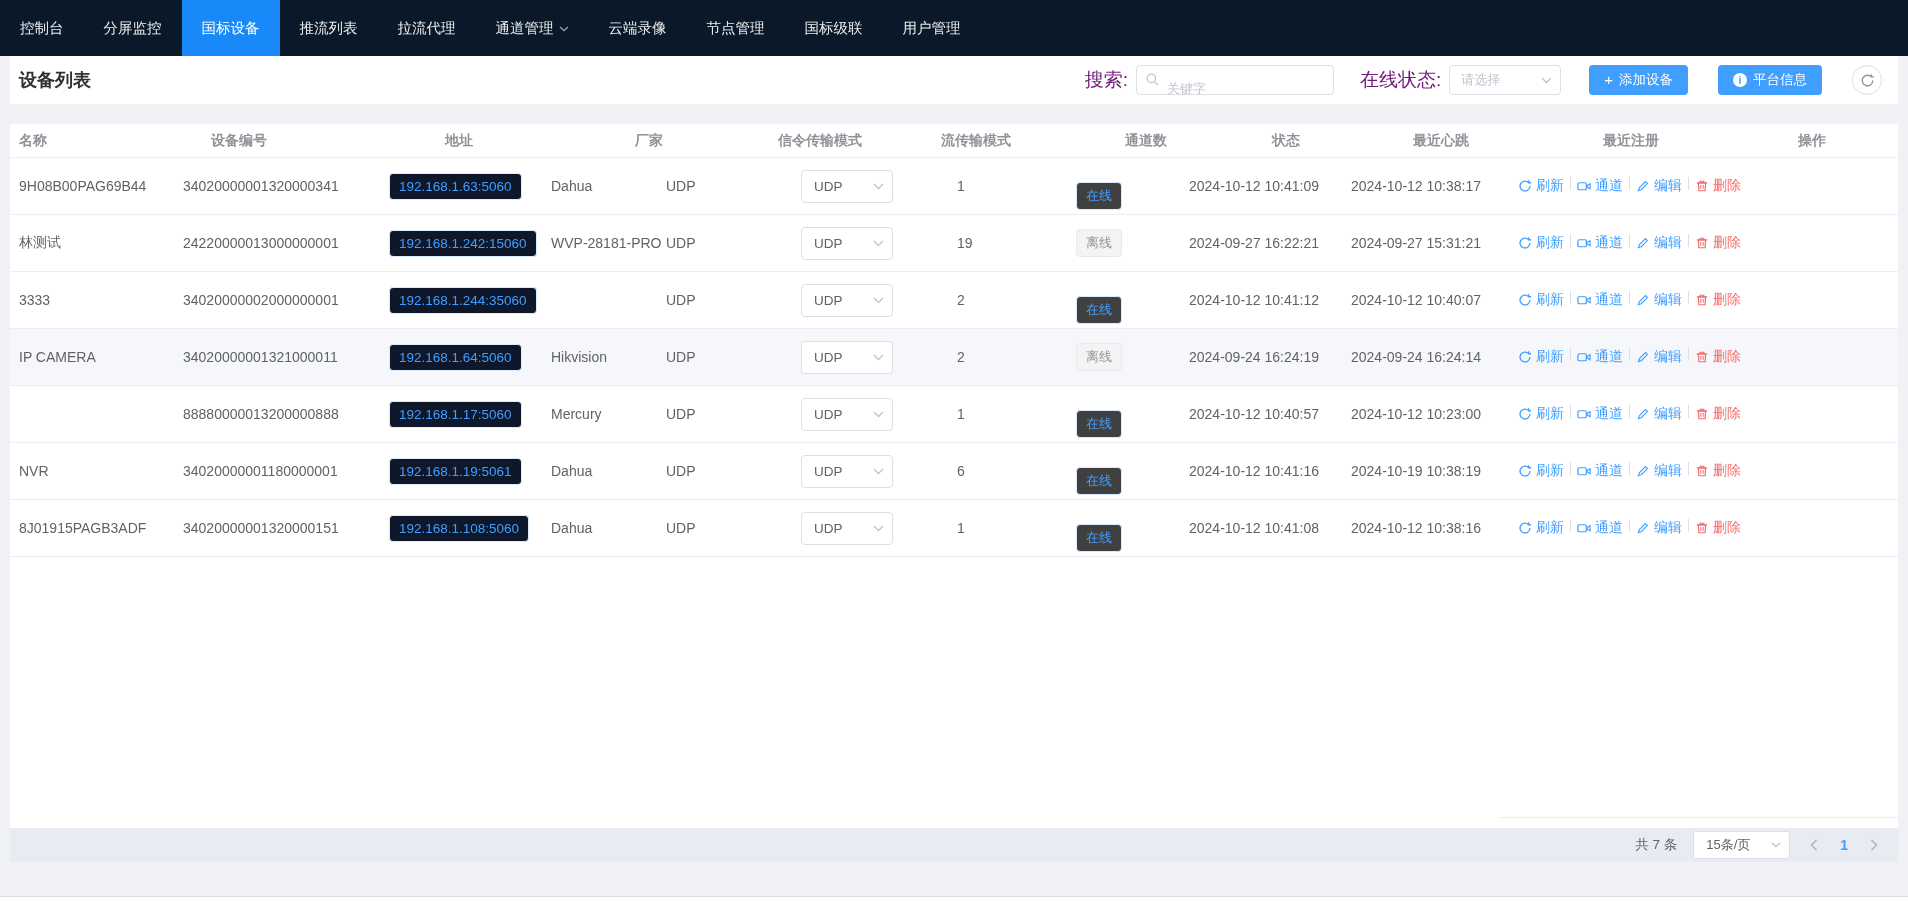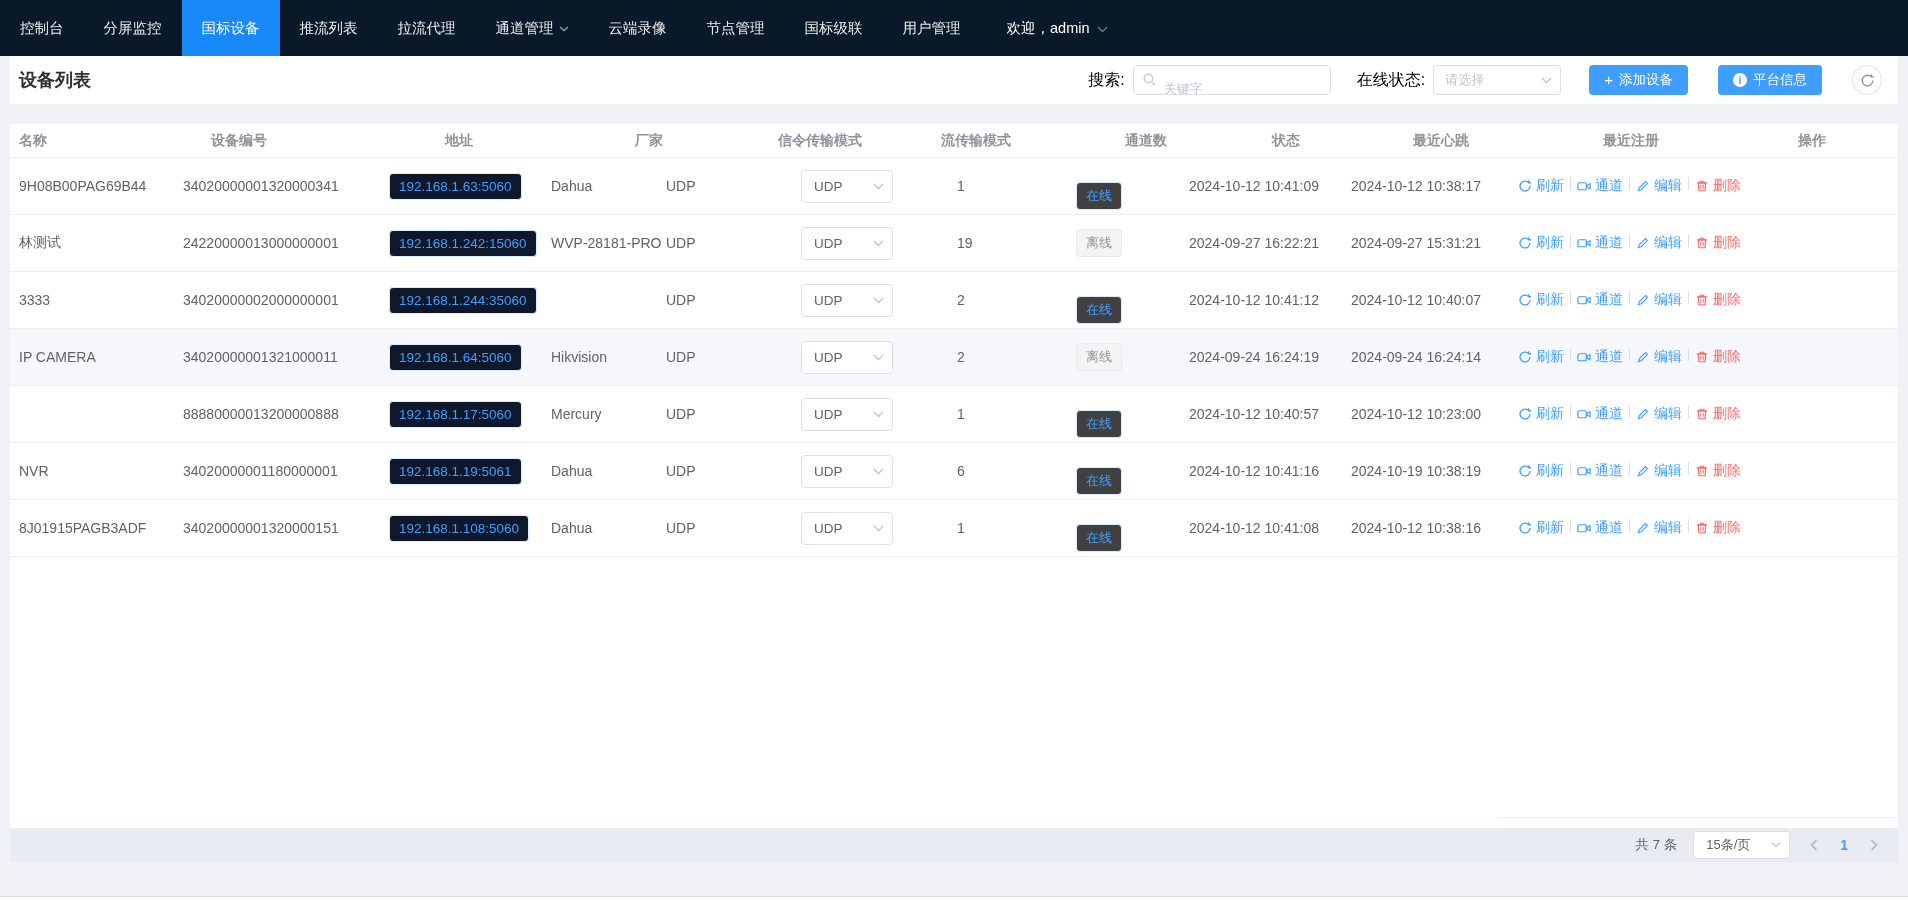--- a/index.html
+++ b/index.html
@@ -1,48 +1,48 @@
 <!DOCTYPE html>
 <html><head>
 <meta charset="utf-8">
 <style>
   * { margin:0; padding:0; box-sizing:border-box; }
   html,body { width:1908px; height:901px; overflow:hidden; background:#fff;
     font-family:"Liberation Sans","DejaVu Sans",sans-serif; }
 
   
   .navbar { height:56px; background:#0a1929; display:flex; align-items:stretch;
-    }
+    justify-content:space-between; }
   .nav-items { display:flex; align-items:stretch; }
   .nav-item { display:flex; align-items:center; gap:5px; padding:0 20px;
     color:rgba(255,255,255,.92); font-size:14.5px; cursor:pointer; white-space:nowrap; }
   .nav-item.active { background:#1989fa; color:#fff; }
   .nav-chev { margin-top:2px; opacity:.7; }
   .welcome { display:flex; align-items:center; gap:7px; padding:0 26px; color:#fff;
     font-size:14.5px; cursor:pointer; }
 
   
   .page { background:#f0f2f5; padding:0 10px; }
   .card { background:#fff; }
 
   
   .toolbar { height:48px; display:flex; align-items:center; justify-content:space-between;
     padding:0 16px 0 9px; }
   .page-title { font-size:18px; font-weight:bold; color:#303133; }
   .controls { display:flex; align-items:center; }
-  .ctl-label { font-size:16px; color:#000000; margin-right:8px; white-space:nowrap; }
+  .ctl-label { font-size:19px; color:#701a75; margin-right:8px; white-space:nowrap; }
   .search-box { position:relative; width:198px; height:30px; margin-right:26px; }
   .search-box input { width:100%; height:100%; border:1px solid #dcdfe6; border-radius:4px;
     padding:16px 10px 0 30px; font-size:13px; color:#606266; outline:none;
     font-family:inherit; }
   .search-box input::placeholder { color:#bfc4cd; }
   .search-icon { position:absolute; left:9px; top:7px; }
   .select { display:flex; align-items:center; justify-content:space-between;
     border:1px solid #dcdfe6; border-radius:4px; background:#fff; cursor:pointer; }
-  .status-select { width:128px; height:30px; padding:0 8px 0 11px; margin-right:28px; }
+  .status-select { width:112px; height:30px; padding:0 8px 0 11px; margin-right:28px; }
   .select .ph { font-size:13px; color:#bfc4cd; }
   .btn { display:inline-flex; align-items:center; gap:6px; height:30px; padding:0 15px;
     background:#409eff; border:none; border-radius:4px; color:#fff; font-size:13.5px;
     cursor:pointer; font-family:inherit; white-space:nowrap; }
   .btn + .btn { margin-left:30px; }
   .plus-glyph { font-size:15px; line-height:1; margin-top:-1px; }
   .info-disc { width:14px; height:14px; border-radius:50%; background:#fff; color:#409eff;
     font-size:10px; font-weight:bold; display:inline-flex; align-items:center;
     justify-content:center; font-style:normal; }
   .round-btn { width:30px; height:30px; border-radius:50%; border:1px solid #dcdfe6;
@@ -136,26 +136,20 @@
   </div>
       <div class="nav-item">
     <span>国标级联</span>
 
   </div>
       <div class="nav-item">
     <span>用户管理</span>
 
   </div>
     </nav>
-  <div class="welcome">
-    <span>欢迎，admin</span>
-    <svg class="nav-chev" width="11" height="7" viewBox="0 0 11 7">
-        <polyline points="1,1 5.5,5.5 10,1" fill="none" stroke="#93a0b3" stroke-width="1.4"></polyline>
-      </svg>
-  </div>
 </header>
 
 <div class="page">
 
   <section class="card toolbar">
     <h1 class="page-title">设备列表</h1>
     <div class="controls">
       <span class="ctl-label">搜索:</span>
       <div class="search-box">
         <svg class="search-icon" width="15" height="15" viewBox="0 0 15 15">

